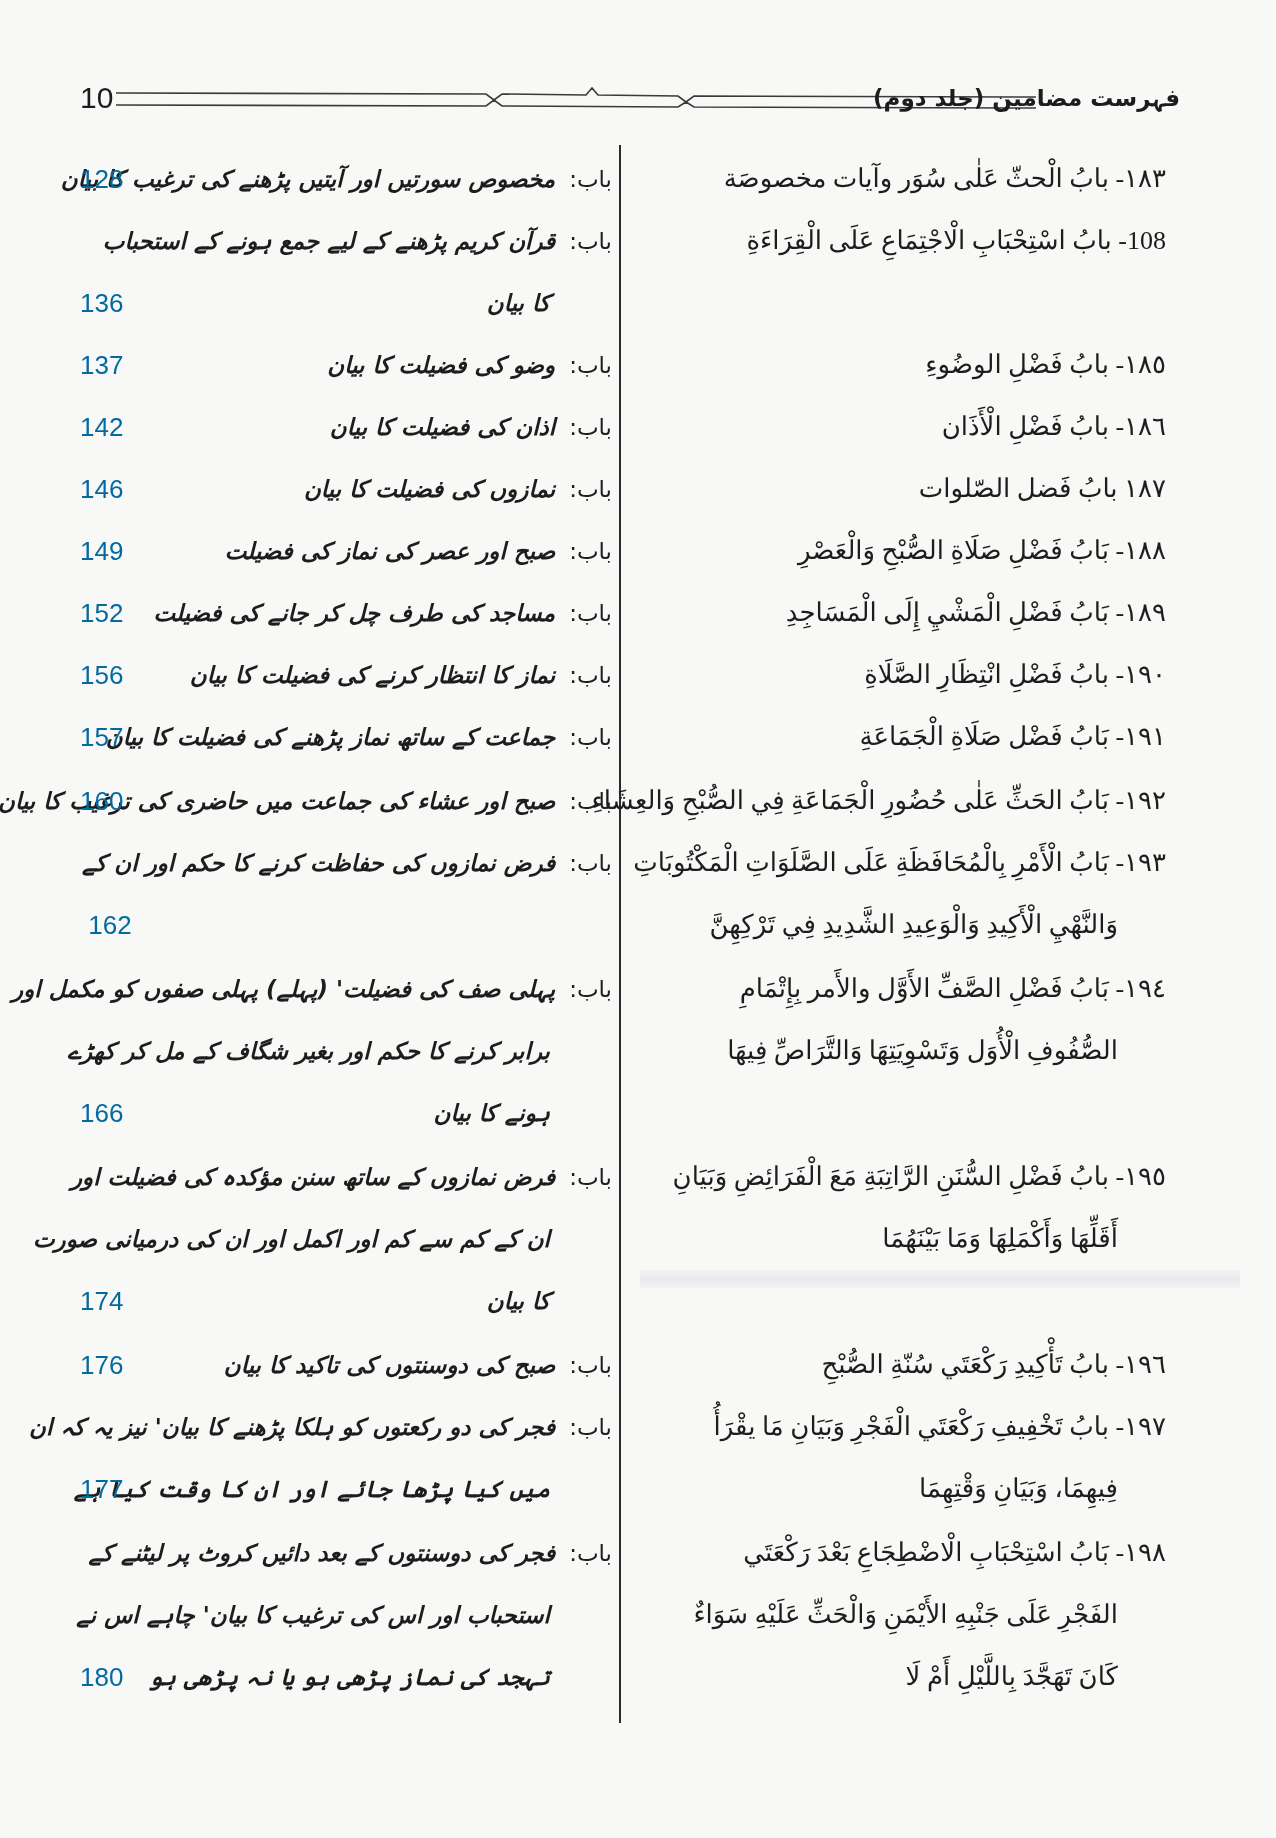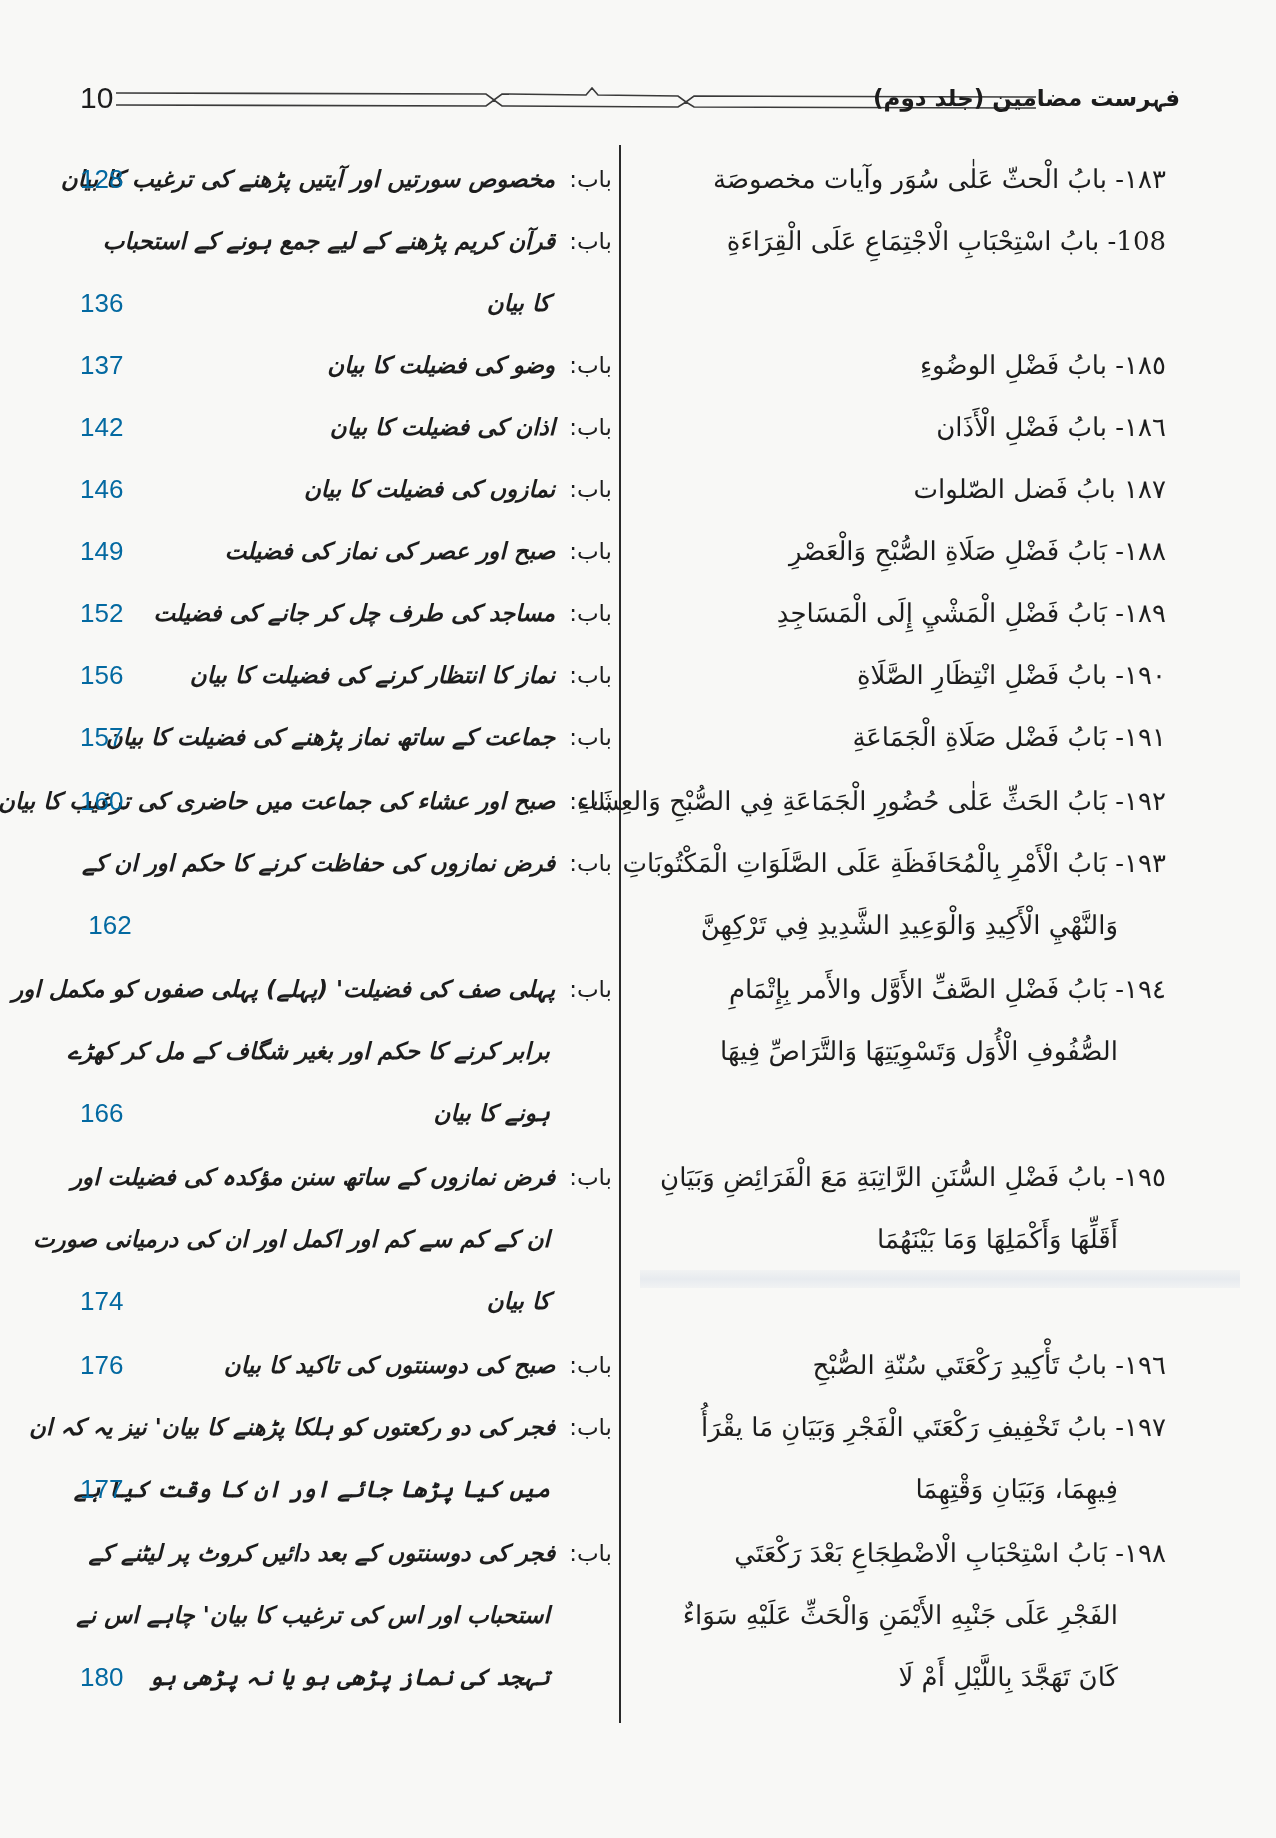--- a/index.html
+++ b/index.html
@@ -78,20 +78,21 @@
       direction: rtl;
       text-align: right;
       font-family: "DejaVu Serif", serif;
       font-size: 26px;
       color: #1d1d1d;
     }
     .arabic-line {
       height: 62px;
       line-height: 62px;
       white-space: nowrap;
+      font-family: Liberation Serif, serif;
     }
     .arabic-line.cont {
       padding-right: 48px;
     }
     .urdu-entry {
       position: absolute;
       left: 150px;
       width: 462px;
       direction: rtl;
       text-align: right;

